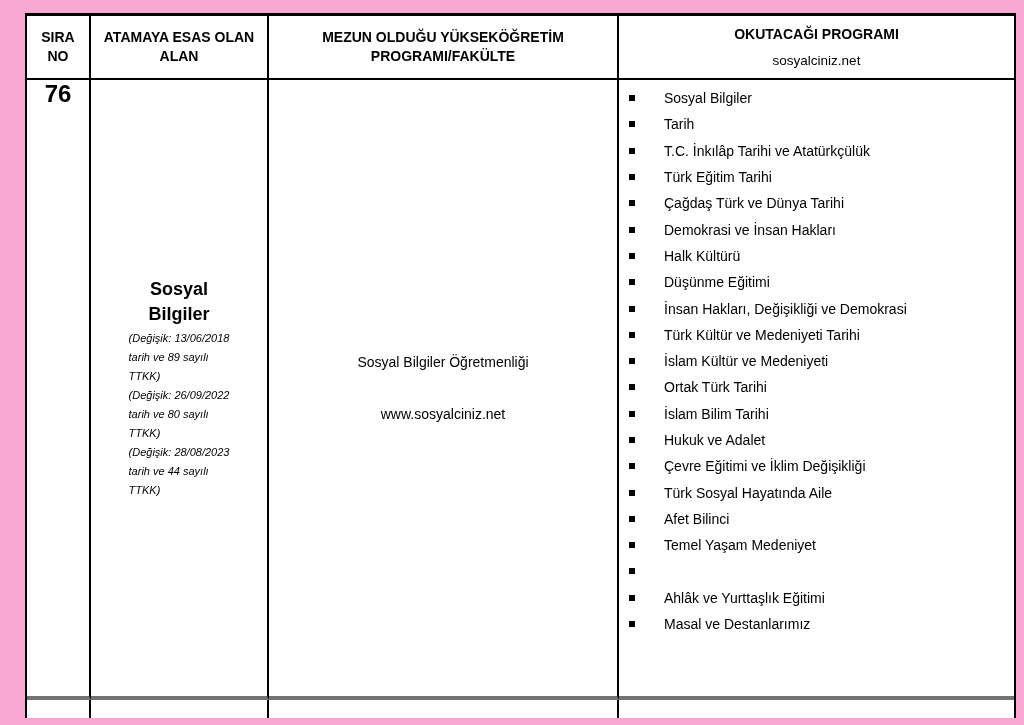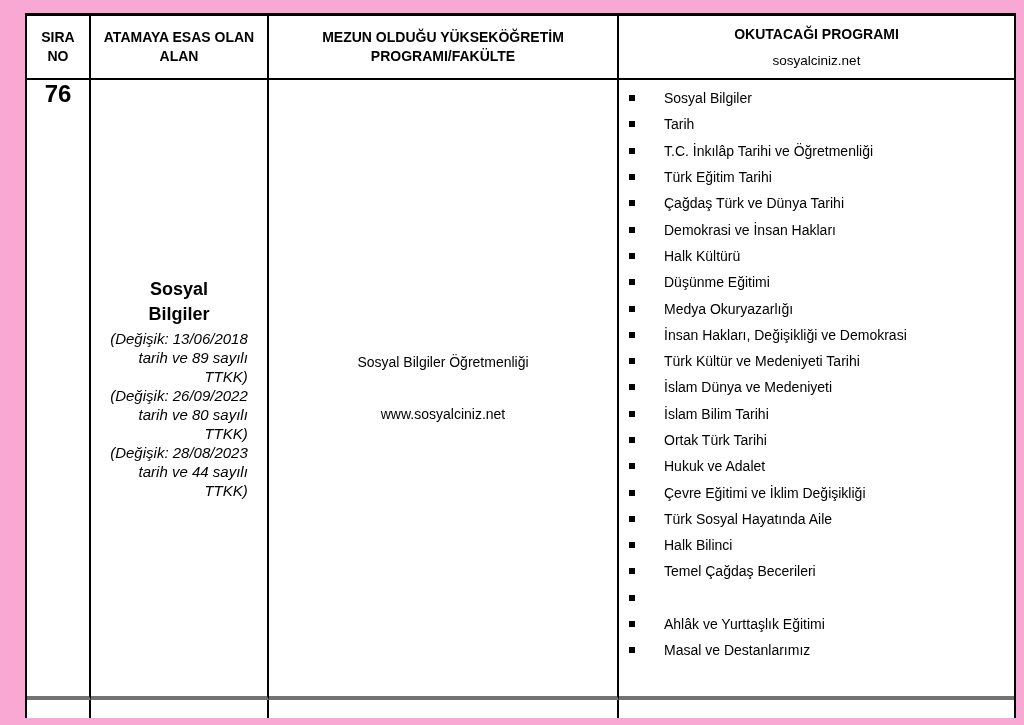--- a/index.html
+++ b/index.html
@@ -38,22 +38,22 @@
   }
   .alan-cell{
     display:flex;flex-direction:column;justify-content:center;align-items:center;
     text-align:center;padding:0 6px;
   }
   .alan-name{
     font-weight:bold;font-size:18px;line-height:25px;
     max-width:92px;margin:0 auto 2px auto;
   }
   .amendment{
-    font-style:italic;font-size:15px;line-height:19px;
-    white-space:pre-line;text-align:right;
+    font-style:italic;font-size:11px;line-height:19px;
+    white-space:pre-line;text-align:left;
   }
   .program-cell{
     display:flex;flex-direction:column;justify-content:center;align-items:center;
     text-align:center;font-size:14px;line-height:19px;padding:0 10px;gap:33px;
   }
   .ders-cell{padding-top:5px;}
   .ders-list{
     list-style:none;margin:0;padding:0;
   }
   .ders-item{
@@ -115,21 +115,21 @@
           </li>
 
           <li class="ders-item">
             <span class="bullet"></span>
             <span>Tarih</span>
           </li>
 
 
           <li class="ders-item">
             <span class="bullet"></span>
-            <span>T.C. İnkılâp Tarihi ve Öğretmenliği</span>
+            <span>T.C. İnkılâp Tarihi ve Atatürkçülük</span>
           </li>
 
           <li class="ders-item">
             <span class="bullet"></span>
             <span>Türk Eğitim Tarihi</span>
           </li>
 
           <li class="ders-item">
             <span class="bullet"></span>
             <span>Çağdaş Türk ve Dünya Tarihi</span>
@@ -143,73 +143,69 @@
           <li class="ders-item">
             <span class="bullet"></span>
             <span>Halk Kültürü</span>
           </li>
 
           <li class="ders-item">
             <span class="bullet"></span>
             <span>Düşünme Eğitimi</span>
           </li>
 
-          <li class="ders-item">
-            <span class="bullet"></span>
-            <span>Medya Okuryazarlığı</span>
-          </li>
 
           <li class="ders-item">
             <span class="bullet"></span>
             <span>İnsan Hakları, Değişikliği ve Demokrasi</span>
           </li>
 
           <li class="ders-item">
             <span class="bullet"></span>
             <span>Türk Kültür ve Medeniyeti Tarihi</span>
           </li>
 
           <li class="ders-item">
             <span class="bullet"></span>
-            <span>İslam Dünya ve Medeniyeti</span>
+            <span>İslam Kültür ve Medeniyeti</span>
+          </li>
+
+          <li class="ders-item">
+            <span class="bullet"></span>
+            <span>Ortak Türk Tarihi</span>
           </li>
 
           <li class="ders-item">
             <span class="bullet"></span>
             <span>İslam Bilim Tarihi</span>
           </li>
 
           <li class="ders-item">
             <span class="bullet"></span>
-            <span>Ortak Türk Tarihi</span>
-          </li>
-
-          <li class="ders-item">
-            <span class="bullet"></span>
             <span>Hukuk ve Adalet</span>
           </li>
 
           <li class="ders-item">
             <span class="bullet"></span>
             <span>Çevre Eğitimi ve İklim Değişikliği</span>
           </li>
 
           <li class="ders-item">
             <span class="bullet"></span>
             <span>Türk Sosyal Hayatında Aile</span>
           </li>
 
           <li class="ders-item">
             <span class="bullet"></span>
-            <span>Halk Bilinci</span>
-          </li>
-
-          <li class="ders-item">
-            <span class="bullet"></span>
-            <span>Temel Çağdaş Becerileri</span>
+            <span>Afet Bilinci</span>
+          </li>
+
+          <li class="ders-item">
+            <span class="bullet"></span>
+            <span>Temel Yaşam Medeniyet</span>
           </li>
 
           <li class="ders-item">
             <span class="bullet"></span>
           </li>
 
           <li class="ders-item">
             <span class="bullet"></span>
             <span>Ahlâk ve Yurttaşlık Eğitimi</span>
           </li>

